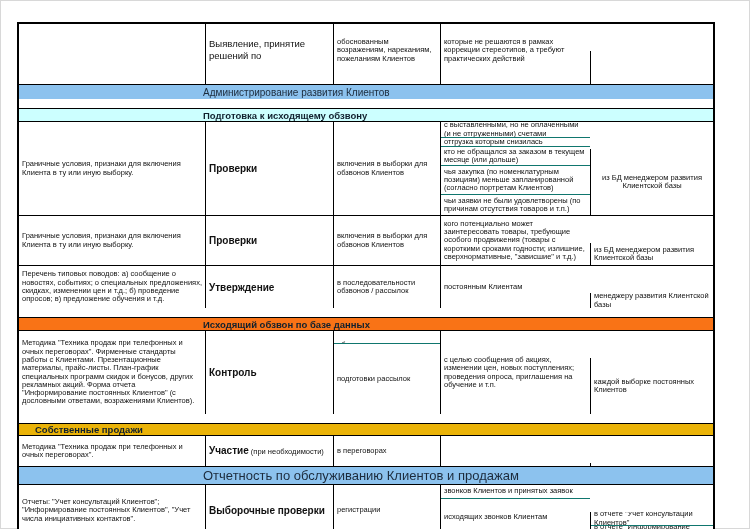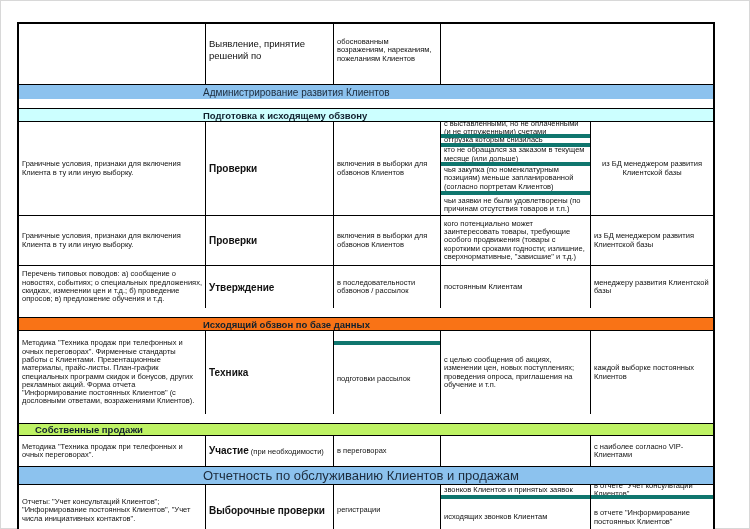--- a/index.html
+++ b/index.html
@@ -18,35 +18,35 @@
   .cell{
     border-left:1px solid #000;padding:1px 3px;overflow:hidden;
     display:flex;flex-direction:column;justify-content:center;
     font-size:7.5px;line-height:8.3px;
   }
   .cell:first-child{border-left:none;}
   .c1{flex:0 0 186px;}
   .c2{flex:0 0 128px;}
   .c3{flex:0 0 107px;}
   .c4{flex:0 0 150px;}
-  .c5{flex:0 0 123px;}
+  .c5{flex:0 0 123px;margin-top:27px;}
   .lbl{font-size:10px;font-weight:700;line-height:11px;}
   .action-hdr{font-size:9.5px;line-height:12px;}
   .top-align{justify-content:flex-start;padding-top:14px;}
   .note{font-weight:400;font-size:7.5px;}
   .center-txt{text-align:center;}
   .band{
     display:flex;align-items:center;border-top:1px solid #000;
     padding-left:184px;overflow:hidden;white-space:nowrap;
   }
   .band-blue{font-size:10px;font-weight:400;color:#1c2b3c;}
   .band-cyan{font-size:9.5px;font-weight:700;color:#10202e;margin-top:9px;}
   .stack{padding:0;justify-content:flex-start;}
   .sub{
-    border-bottom:4px solid #0f766e;padding:0 3px;display:flex;
+    border-bottom:1px solid #0f766e;padding:0 3px;display:flex;
     flex-direction:column;justify-content:center;overflow:hidden;
   }
   .sub:last-child{border-bottom:none;flex:1;}
   
   .h-r1{height:60px}.h-b1{height:15px}.h-b2{height:13px}.h-r2{height:94px}
   .h-r3{height:50px}.h-r4{height:43px}.h-b3{height:13px}.h-r5{height:84px}
   .h-b4{height:12px}.h-r6{height:31px}.h-b5{height:18px}.h-r7{height:52px}
   
   .s16{height:16px}.s9{height:9px}.s19{height:19px}.s29{height:29px}
   .s13{height:13px;justify-content:flex-start;padding-top:10px}
@@ -60,20 +60,23 @@
   <div class="tbl">
 
     <div class="row h-r1">
       <div class="cell c1"></div>
       <div class="cell c2 action-hdr top-align">
           <span>Выявление, принятие решений по</span>
         </div>
       <div class="cell c3 top-align">
           <span>обоснованным возражениям, нареканиям, пожеланиям Клиентов</span>
         </div>
+      <div class="cell c4 top-align">
+          <span>которые не решаются в рамках коррекции стереотипов, а требуют практических действий</span>
+        </div>
       <div class="cell c5"></div>
     </div>
 
     <div class="row band band-blue h-b1" style="background: rgb(140, 194, 238);">
         <span>Администрирование развития Клиентов</span>
       </div>
 
     <div class="row band band-cyan h-b2" style="background: rgb(204, 255, 255);">
         <span>Подготовка к исходящему обзвону</span>
       </div>
@@ -148,39 +151,39 @@
 
     <div class="row band band-cyan h-b3" style="background: #f97316;">
         <span>Исходящий обзвон по базе данных</span>
       </div>
 
     <div class="row h-r5">
       <div class="cell c1">
           <span>Методика "Техника продаж при телефонных и очных переговорах".  Фирменные стандарты работы с Клиентами. Презентационные материалы, прайс-листы. План-график специальных программ скидок и бонусов, других рекламных акций. Форма отчета "Информирование постоянных Клиентов" (с дословными ответами, возражениями Клиентов).</span>
         </div>
       <div class="cell c2 lbl">
-          <span>Техника</span>
+          <span>Контроль</span>
         </div>
       <div class="cell c3 stack">
         <div class="sub s13">
             <span>обзвона</span>
           </div>
         <div class="sub">
             <span>подготовки рассылок</span>
           </div>
       </div>
       <div class="cell c4">
           <span>с целью сообщения об акциях, изменении цен, новых поступлениях; проведения опроса, приглашения на обучение и т.п.</span>
         </div>
       <div class="cell c5">
           <span>каждой выборке постоянных Клиентов</span>
         </div>
     </div>
 
-    <div class="row band band-cyan h-b4" style="background: #bef264; padding-left: 16px;">
+    <div class="row band band-cyan h-b4" style="background: #eab308; padding-left: 16px;">
         <span>Собственные продажи</span>
       </div>
 
     <div class="row h-r6">
       <div class="cell c1">
           <span>Методика "Техника продаж при телефонных и очных переговорах".</span>
         </div>
       <div class="cell c2">
         <div><span class="lbl">Участие</span> <span class="note">(при необходимости)</span></div>
       </div>

